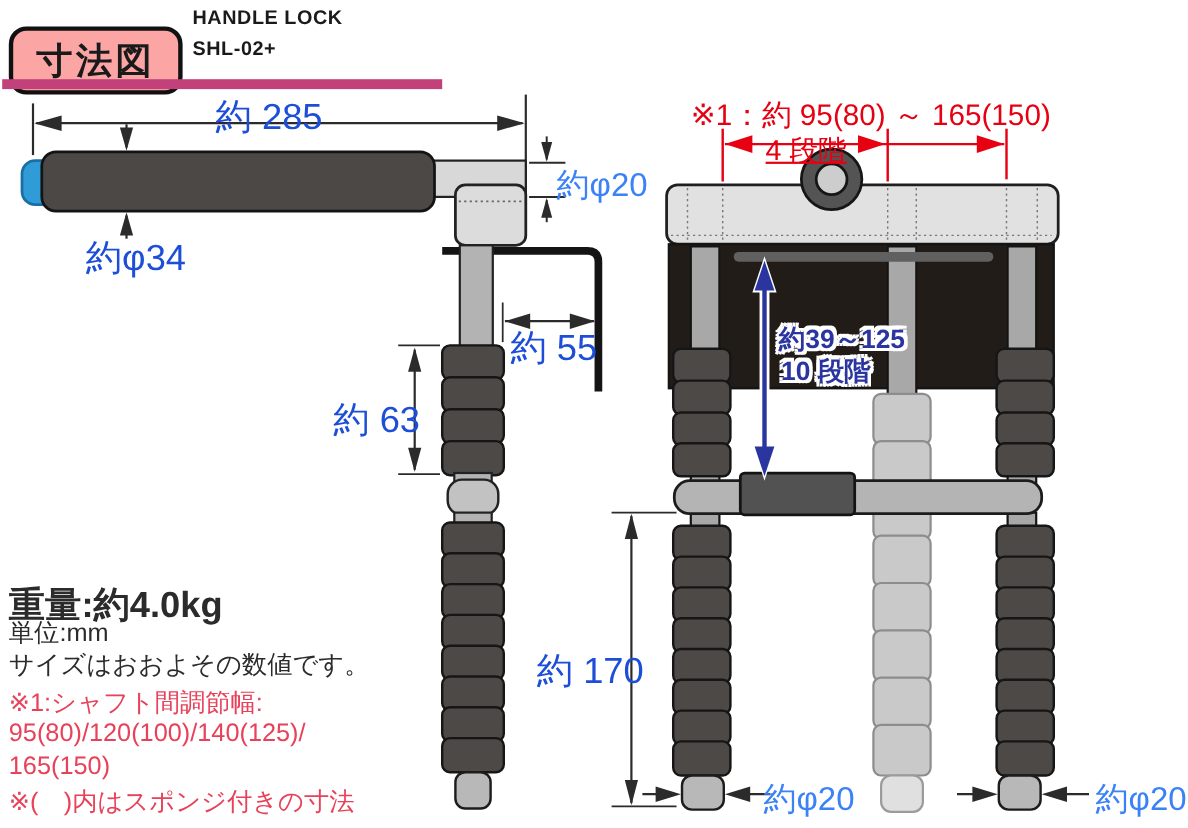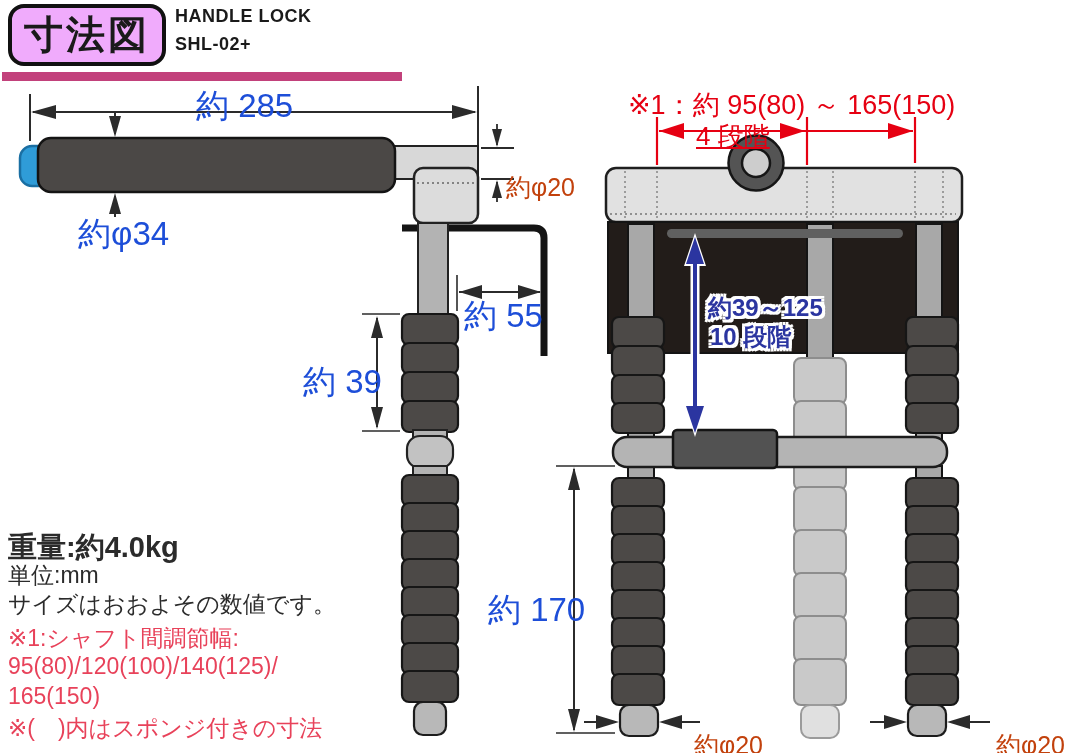--- a/index.html
+++ b/index.html
@@ -1,26 +1,26 @@
 <!DOCTYPE html>
 <html><head>
 <meta charset="utf-8">
 <style>
   html,body{margin:0;padding:0;background:#fff;}
   body{width:1080px;height:753px;position:relative;overflow:hidden;
        font-family:"Liberation Sans","DejaVu Sans",sans-serif;color:#1a1a1a;}
   .abs{position:absolute;white-space:nowrap;}
   #diagram-svg{position:absolute;left:0;top:0;}
-  .badge{left:8px;top:4px;width:150px;height:54px;border:4px solid #111;
+  .badge{left:8px;top:24px;width:150px;height:54px;border:4px solid #111;
          border-radius:16px;display:flex;align-items:center;justify-content:center;
-         font-size:39px;font-weight:bold;letter-spacing:3px;background:#f0abfc;}
+         font-size:33px;font-weight:bold;letter-spacing:3px;background:#fca5a5;}
   .title{left:175px;font-size:18px;font-weight:bold;letter-spacing:0.5px;}
   .divider{left:2px;top:72px;width:400px;height:9px;background:#c2417b;}
   .dim-label{font-size:33px;color:#1d4ed8;}
-  .dim-label-sm{font-size:25px;color:#c2410c;margin-top:23px;}
+  .dim-label-sm{font-size:30px;color:#3b82f6;}
   .red-note{color:#e60012;font-size:27px;margin-top:29px;}
   .blue-note{color:#2b35a0;font-size:24px;font-weight:bold;
     text-shadow:-3px -3px 0 #fff,3px -3px 0 #fff,-3px 3px 0 #fff,3px 3px 0 #fff,
                 -3px 0 0 #fff,3px 0 0 #fff,0 -3px 0 #fff,0 3px 0 #fff;}
   .foot{left:8px;font-size:23px;color:#2b2b2b;}
   .foot-red{color:#e8425a;}
   .bold{font-weight:bold;}
 </style>
 </head>
 <body>
@@ -241,28 +241,28 @@
 <div class="abs title" style="top:34px;text-align:center;">SHL-02+</div>
 <div class="abs divider"></div>
 
 <div class="abs red-note" style="left:628px;top:58px;">※1：約 95(80) ～ 165(150)</div>
 <div class="abs red-note" style="left:696px;top:90px;font-size:26px;text-decoration:underline;">4 段階</div>
 
 <div class="abs dim-label" style="left:196px;top:84px;">約 285</div>
 <div class="abs dim-label" style="left:78px;top:212px;text-align:right;">約φ34</div>
 <div class="abs dim-label-sm" style="left:506px;top:148px;">約φ20</div>
 <div class="abs dim-label" style="left:464px;top:294px;">約 55</div>
-<div class="abs dim-label" style="left:303px;top:360px;">約 39</div>
+<div class="abs dim-label" style="left:303px;top:360px;">約 63</div>
 
 <div class="abs blue-note" style="left:708px;top:292px;">約39～125</div>
 <div class="abs blue-note" style="left:710px;top:321px;">10 段階</div>
 
 <div class="abs dim-label" style="left:488px;top:588px;">約 170</div>
 <div class="abs dim-label-sm" style="left:694px;top:706px;">約φ20</div>
 <div class="abs dim-label-sm" style="left:996px;top:706px;">約φ20</div>
 
-<div class="abs foot bold" style="top:528px;font-size:29px;">重量:約4.0kg</div>
+<div class="abs foot bold" style="top:528px;font-size:33px;">重量:約4.0kg</div>
 <div class="abs foot" style="top:560px;">単位:mm</div>
 <div class="abs foot" style="top:589px;">サイズはおおよその数値です。</div>
 <div class="abs foot foot-red" style="top:623px;">※1:シャフト間調節幅:</div>
 <div class="abs foot foot-red" style="top:653px;">95(80)/120(100)/140(125)/</div>
 <div class="abs foot foot-red" style="top:683px;">165(150)</div>
 <div class="abs foot foot-red" style="top:713px;">※(　)内はスポンジ付きの寸法</div>
 
 </body></html>

